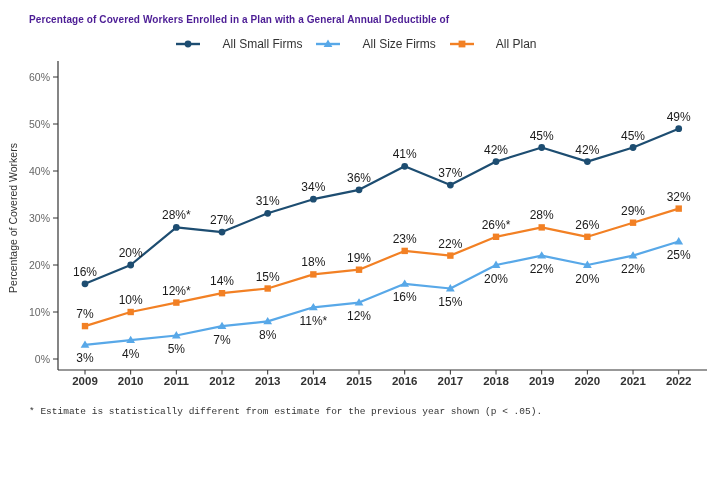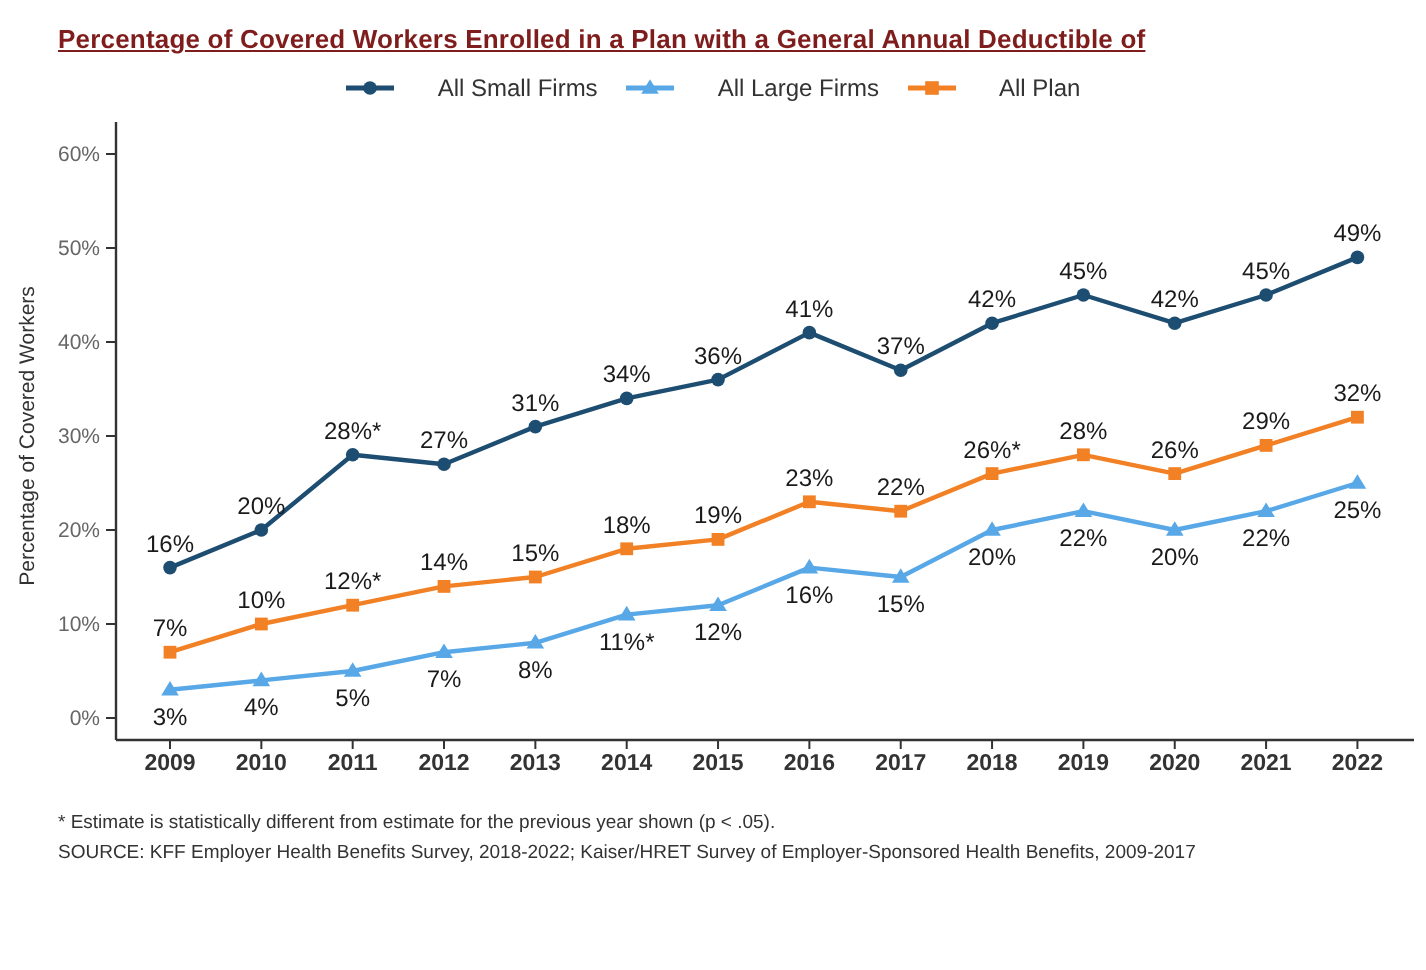--- a/index.html
+++ b/index.html
@@ -5,33 +5,32 @@
   * { margin: 0; padding: 0; box-sizing: border-box; }
   html, body { background: #ffffff; }
   body {
     width: 713px; height: 485px; overflow: hidden;
     font-family: "Liberation Sans", "DejaVu Sans", sans-serif;
     color: #1a1a1a;
   }
   .figure { width: 713px; height: 485px; background: #fff; }
   .title-block { padding: 9px 28px 0 29px; }
   .title-line {
-    font-size: 13px; font-weight: 700; line-height: 21px; color: #7f1d1d;
+    font-size: 10px; font-weight: 700; line-height: 21px; color: #4c1d95;
     letter-spacing: 0.1px;
-    text-decoration: underline;
   }
   .legend {
     margin-top: 7px; display: flex; justify-content: center;
     align-items: center; gap: 14px;
   }
   .legend-item { display: inline-flex; align-items: center; gap: 22px; }
   .legend-label { font-size: 12px; color: #333333; }
   .legend-marker { display: inline-block; }
   #chart-svg { display: block; }
-  .footnotes { padding: 8px 28px 4px 29px; width: 690px; }
+  .footnotes { padding: 8px 28px 4px 29px; width: 690px; font-family: Liberation Mono, monospace; }
   .footnote {
     font-size: 9.5px; line-height: 14.8px; color: #333333; max-width: 660px;
   }
 </style>
 </head>
 <body>
 
 <div class="figure">
 
   <div class="title-block">
@@ -44,21 +43,21 @@
           <line x1="0" y1="6" x2="24" y2="6" stroke="#1D4D71" stroke-width="2.4"></line>
           <circle cx="12" cy="6" r="3.4" fill="#1D4D71"></circle>
         </svg>
         <span class="legend-label">All Small Firms</span>
       </span>
       <span class="legend-item">
         <svg width="24" height="12" class="legend-marker">
           <line x1="0" y1="6" x2="24" y2="6" stroke="#58A8E8" stroke-width="2.4"></line>
           <polygon points="12,1.6 7.6,8.9 16.4,8.9" fill="#58A8E8"></polygon>
         </svg>
-        <span class="legend-label">All Large Firms</span>
+        <span class="legend-label">All Size Firms</span>
       </span>
       <span class="legend-item">
         <svg width="24" height="12" class="legend-marker">
           <line x1="0" y1="6" x2="24" y2="6" stroke="#F28024" stroke-width="2.4"></line>
           <rect x="8.6" y="2.6" width="6.8" height="6.8" fill="#F28024"></rect>
         </svg>
         <span class="legend-label">All Plan</span>
       </span>
     </div>
 
@@ -198,16 +197,15 @@
         <text x="587.37" y="177.8" text-anchor="middle" font-size="12" fill="#1a1a1a">26%</text>
         <rect x="629.8399999999999" y="168.5" width="6.4" height="6.4" fill="#F28024"></rect>
         <text x="633.04" y="163.7" text-anchor="middle" font-size="12" fill="#1a1a1a">29%</text>
         <rect x="675.51" y="154.4" width="6.4" height="6.4" fill="#F28024"></rect>
         <text x="678.71" y="149.6" text-anchor="middle" font-size="12" fill="#1a1a1a">32%</text>
       </g>
     </svg>
 
   <div class="footnotes">
     <p class="footnote">* Estimate is statistically different from estimate for the previous year shown (p &lt; .05).</p>
-    <p class="footnote">SOURCE: KFF Employer Health Benefits Survey, 2018-2022; Kaiser/HRET Survey of Employer-Sponsored Health Benefits, 2009-2017</p>
   </div>
 
 </div>
 
 </body></html>

